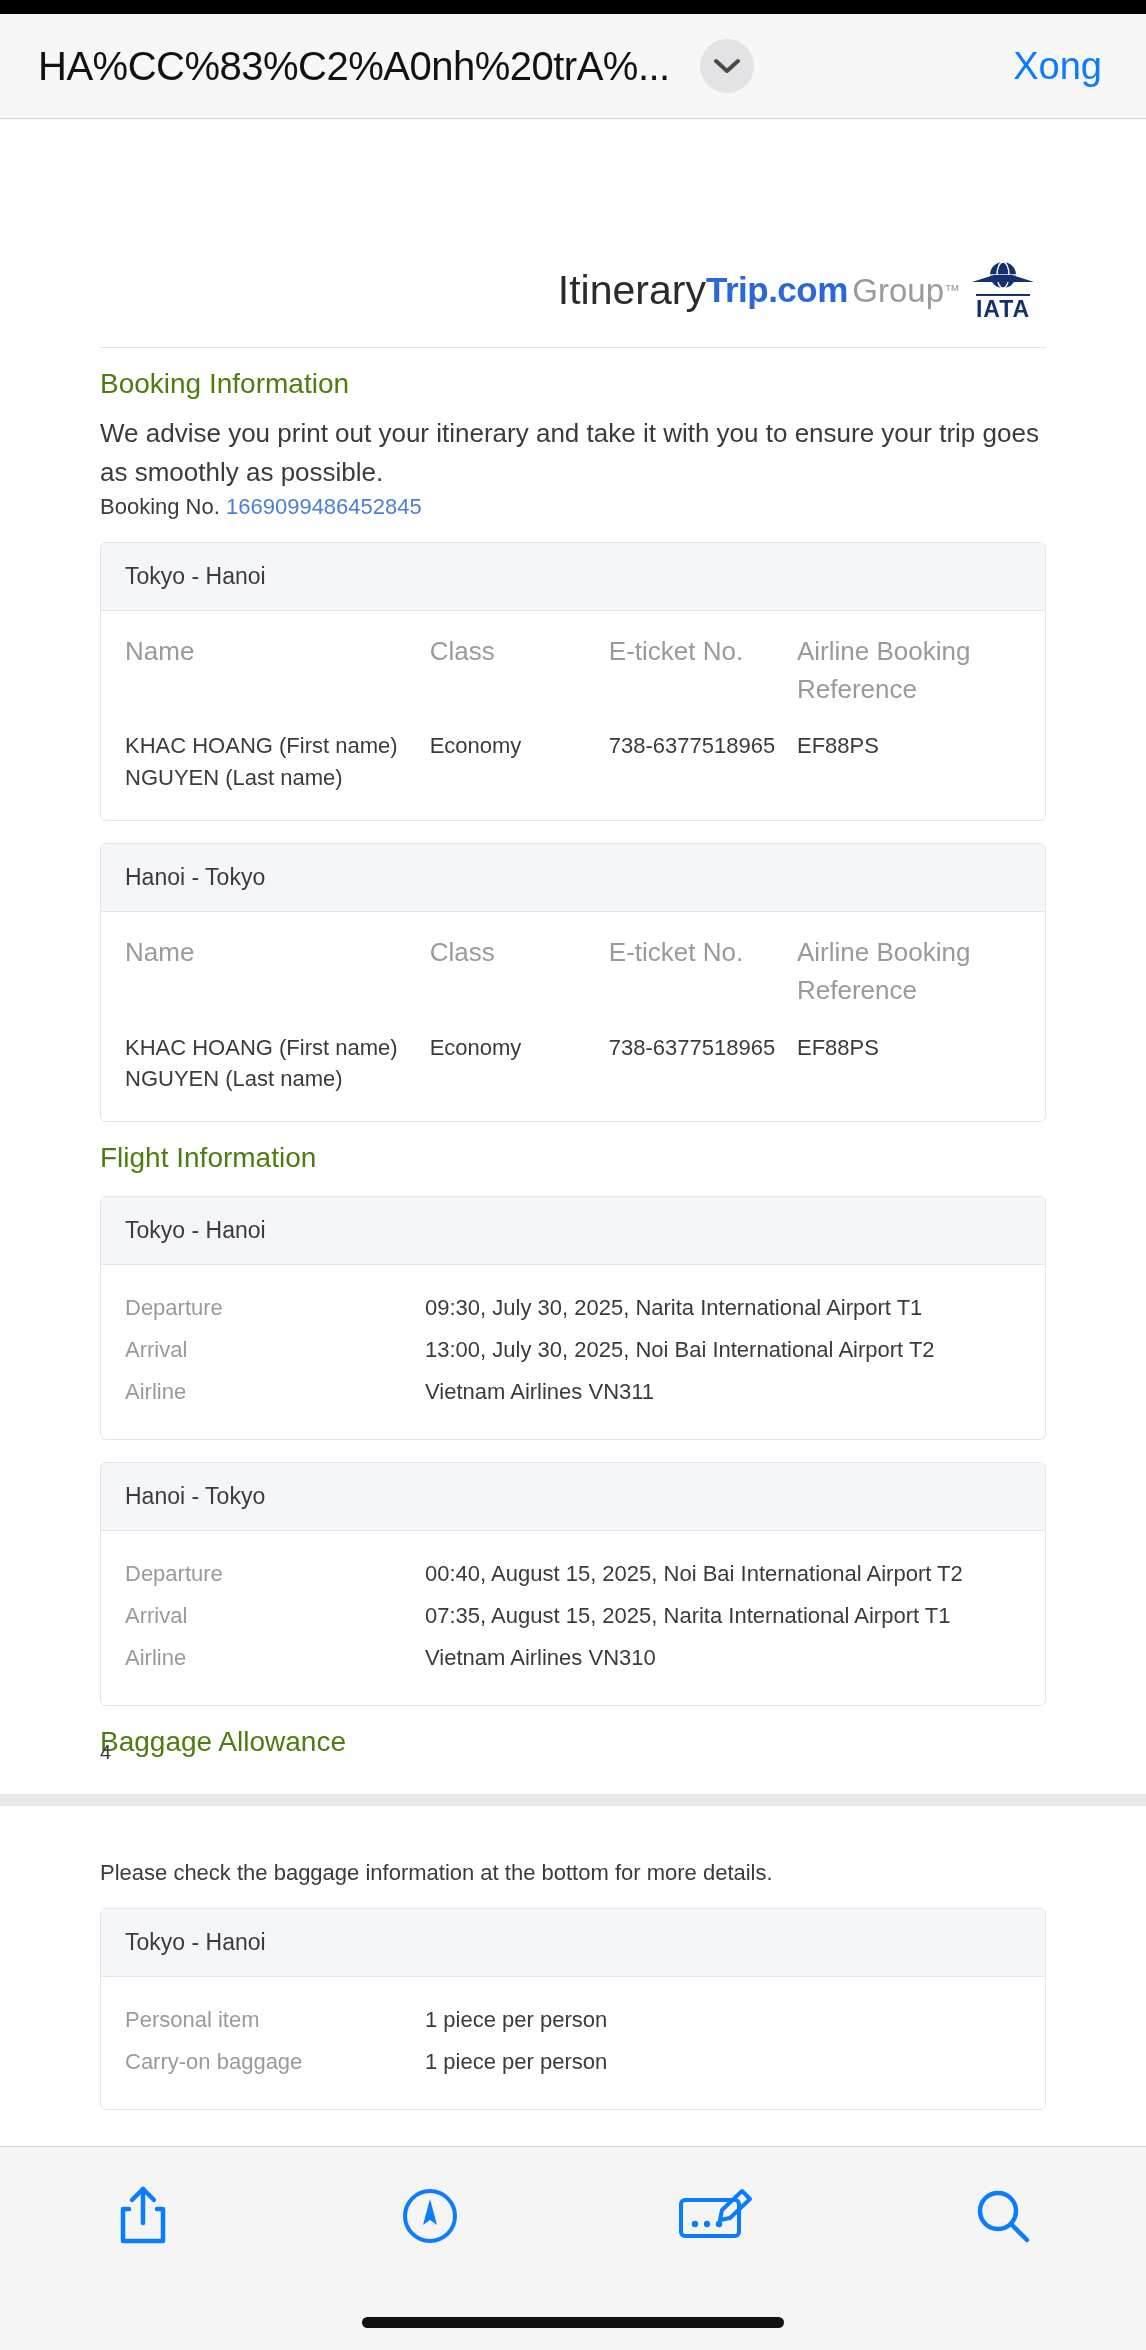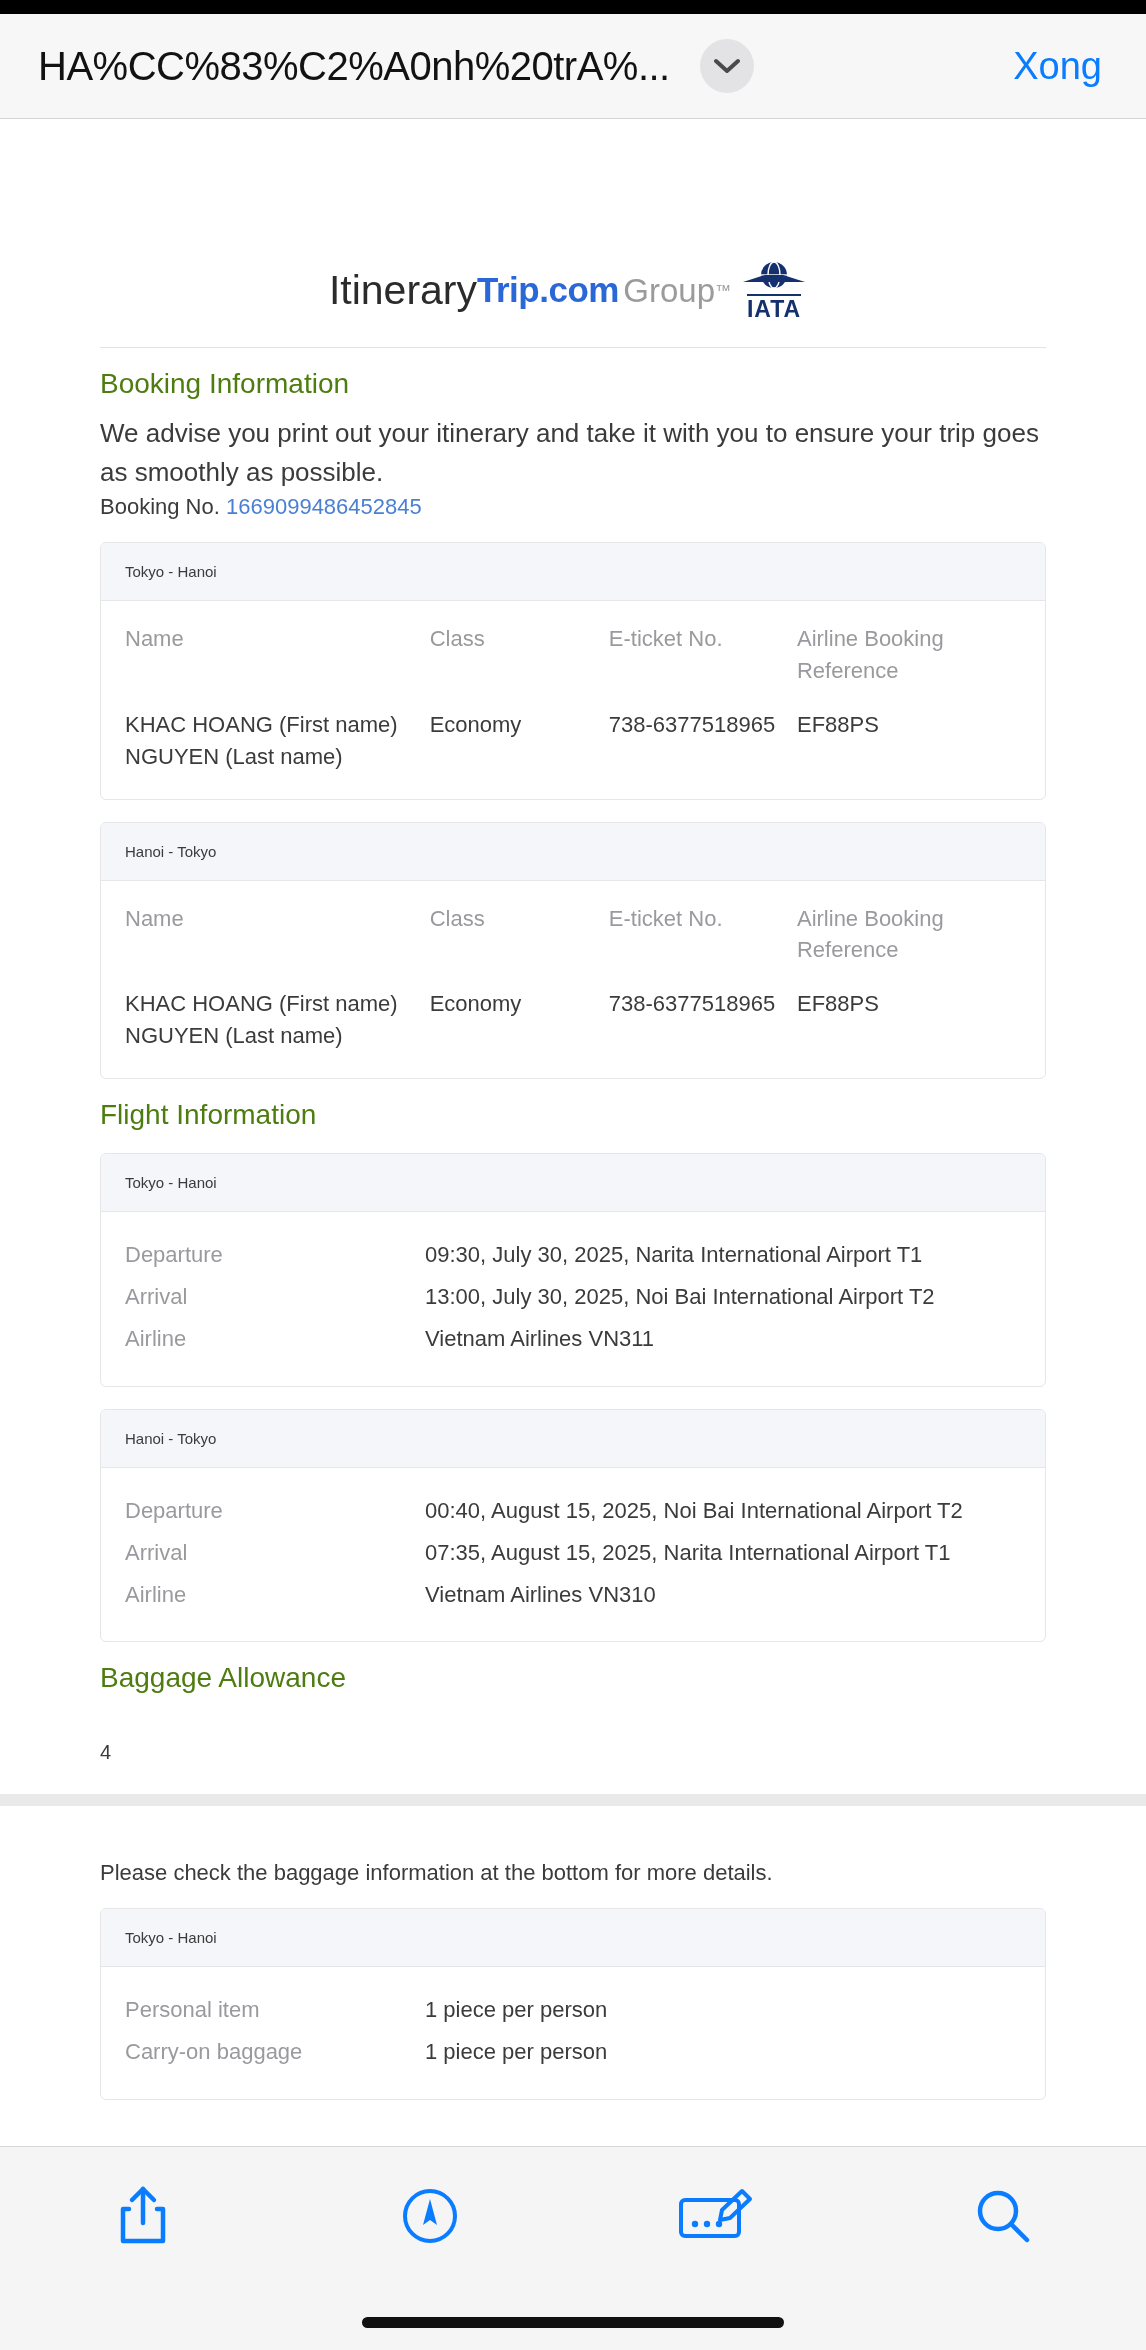--- a/index.html
+++ b/index.html
@@ -78,21 +78,21 @@
     width: 1146px;
     position: relative;
   }
   .page-1 { height: 1635px; padding: 0 100px; }
   .page-2 { height: 400px; padding: 0 100px; margin-top: 12px; }
 
   
   .doc-head {
     display: flex;
     align-items: center;
-    justify-content: center;
+    justify-content: flex-end;
     padding-top: 100px;
     padding-bottom: 26px;
     border-bottom: 1px solid #e2e2e2;
   }
   .doc-title {
     font-size: 41px;
     color: #2b2b2b;
     font-weight: 400;
   }
   .brand-wrap { display: flex; align-items: center; }
@@ -145,29 +145,29 @@
     border: 1px solid #e6e6e8;
     border-radius: 6px;
     margin-top: 22px;
     overflow: hidden;
     background: #fff;
   }
   .card-head {
     background: #f4f6fa;
     border-bottom: 1px solid #e6e6e8;
     padding: 20px 24px;
-    font-size: 15px;
+    font-size: 23px;
     color: #3b3b3b;
   }
   .card-body { padding: 22px 24px 26px 24px; }
 
   .pax-table { width: 100%; border-collapse: collapse; }
   .pax-table th {
     text-align: left;
-    font-size: 22px;
+    font-size: 26px;
     font-weight: 400;
     color: #9a9a9e;
     padding-bottom: 22px;
     vertical-align: top;
     line-height: 1.45;
   }
   .pax-table td {
     text-align: left;
     font-size: 22px;
     color: #3b3b3b;

